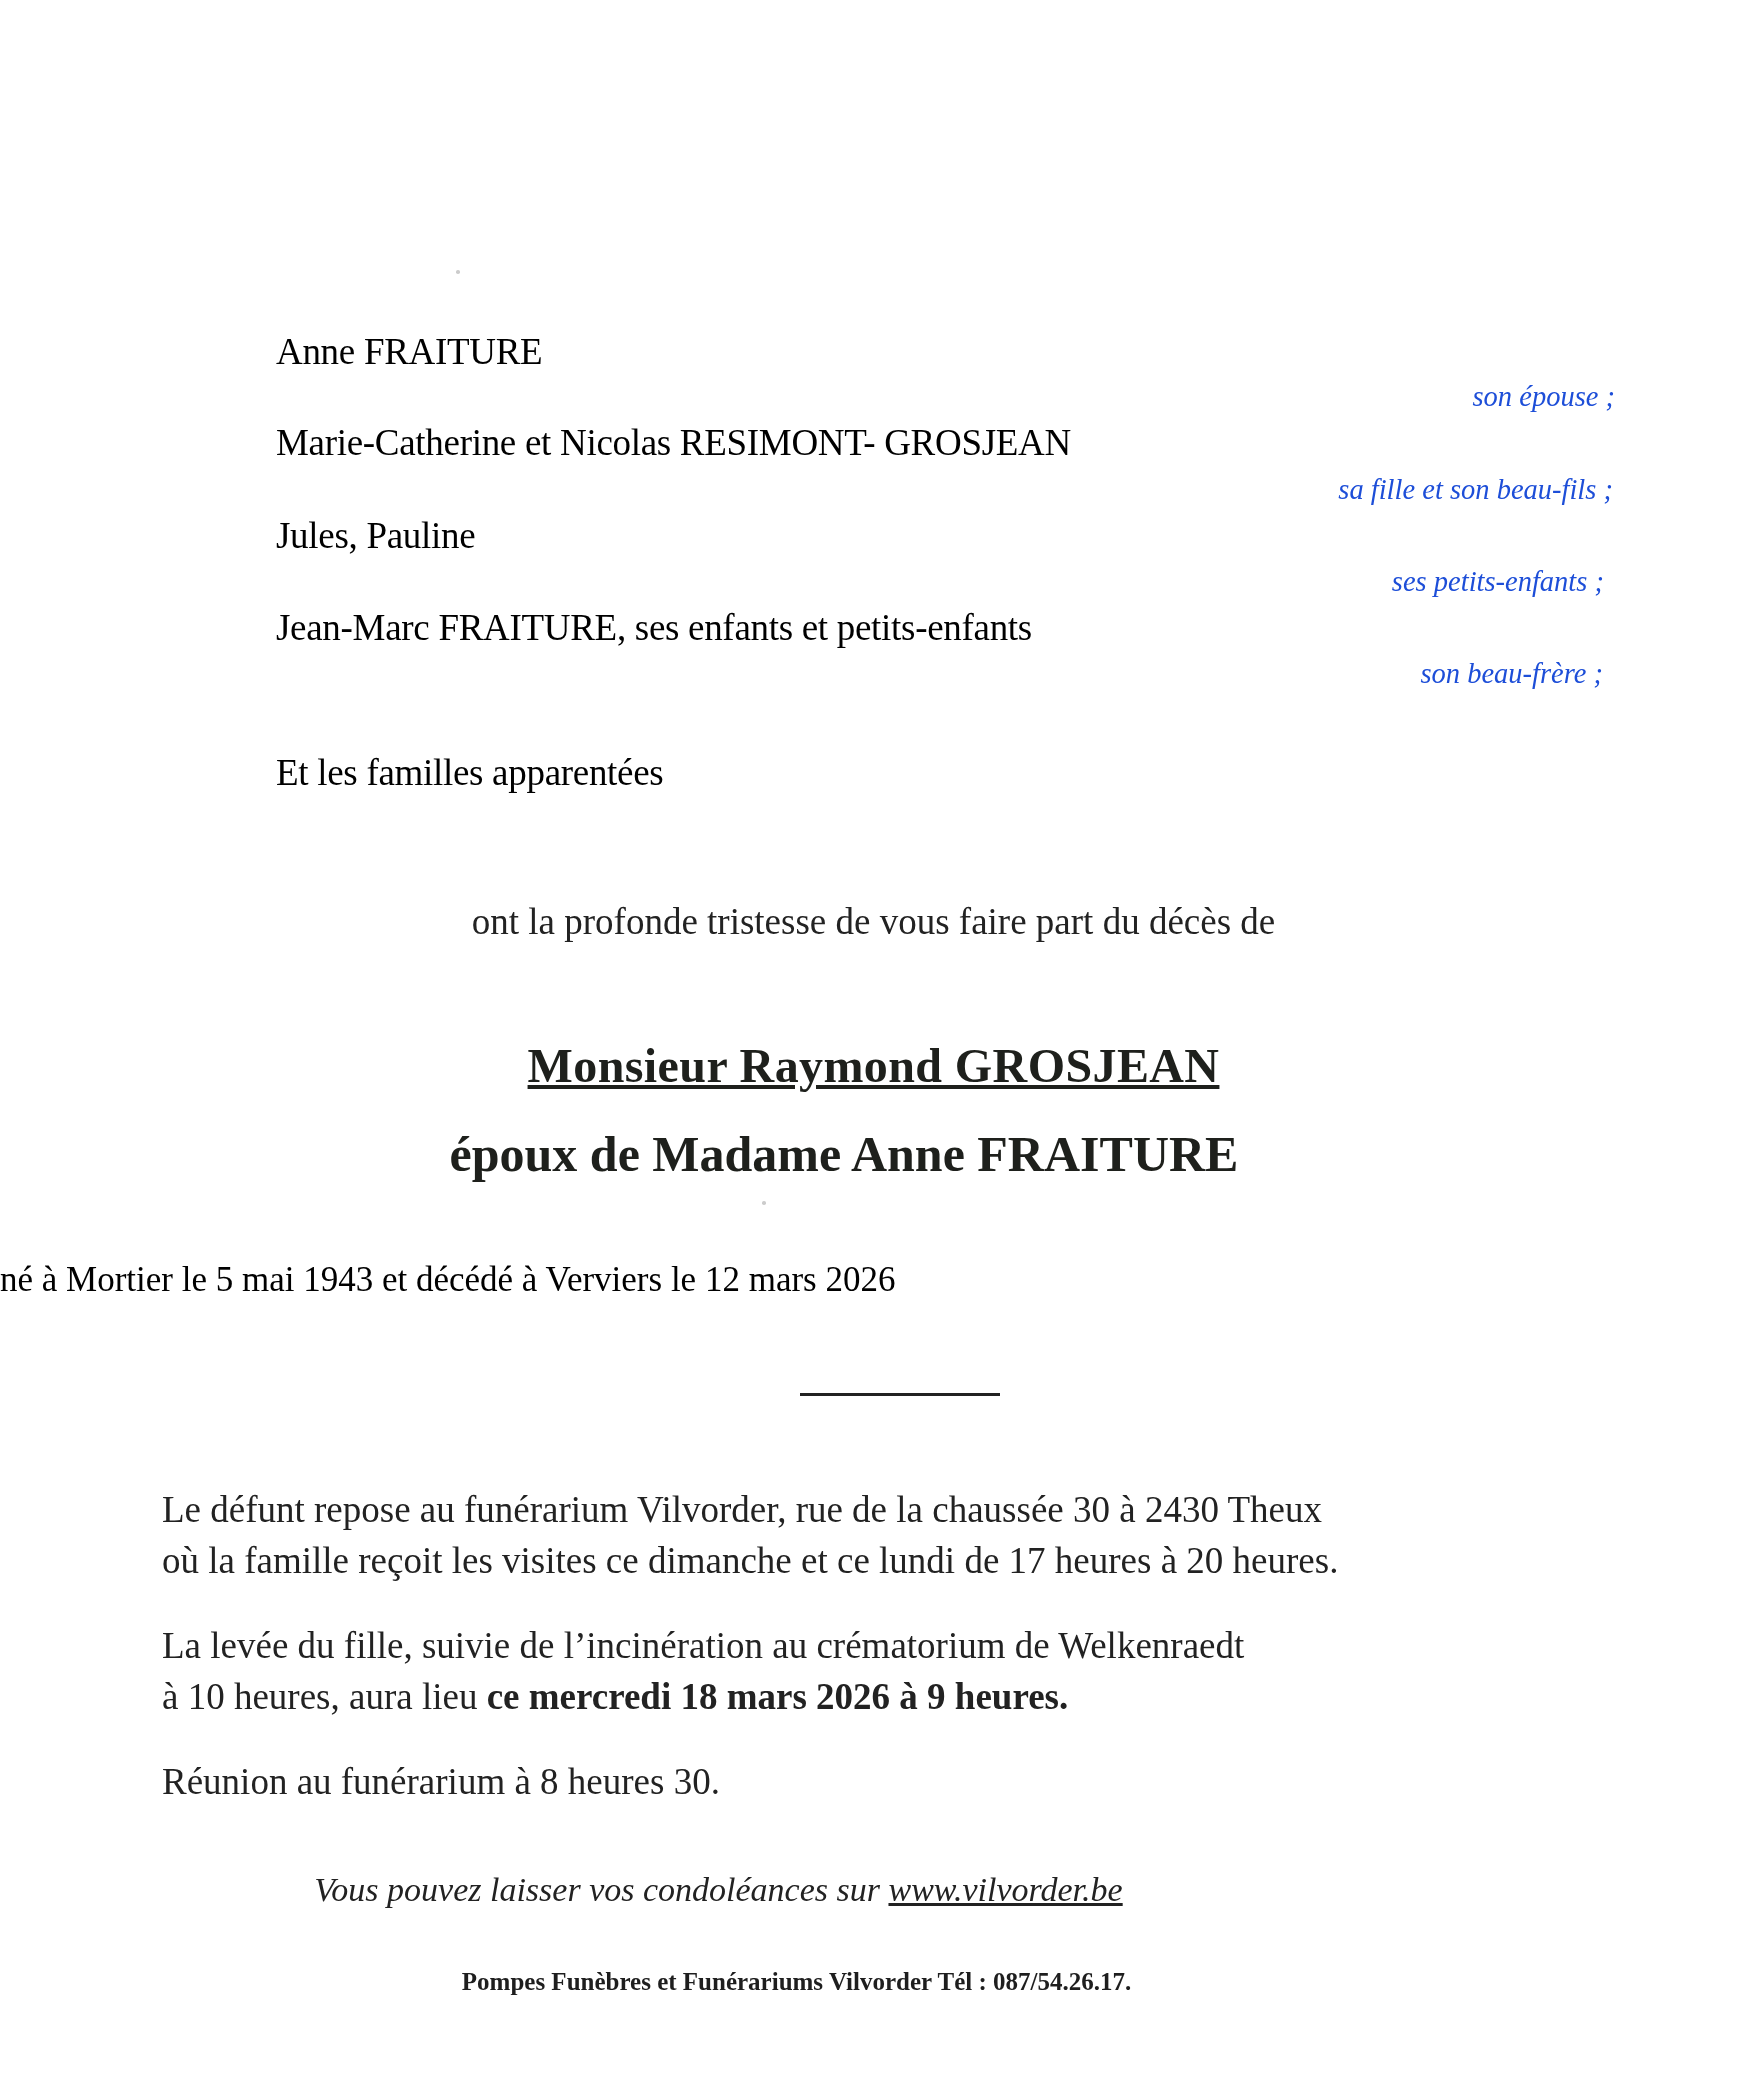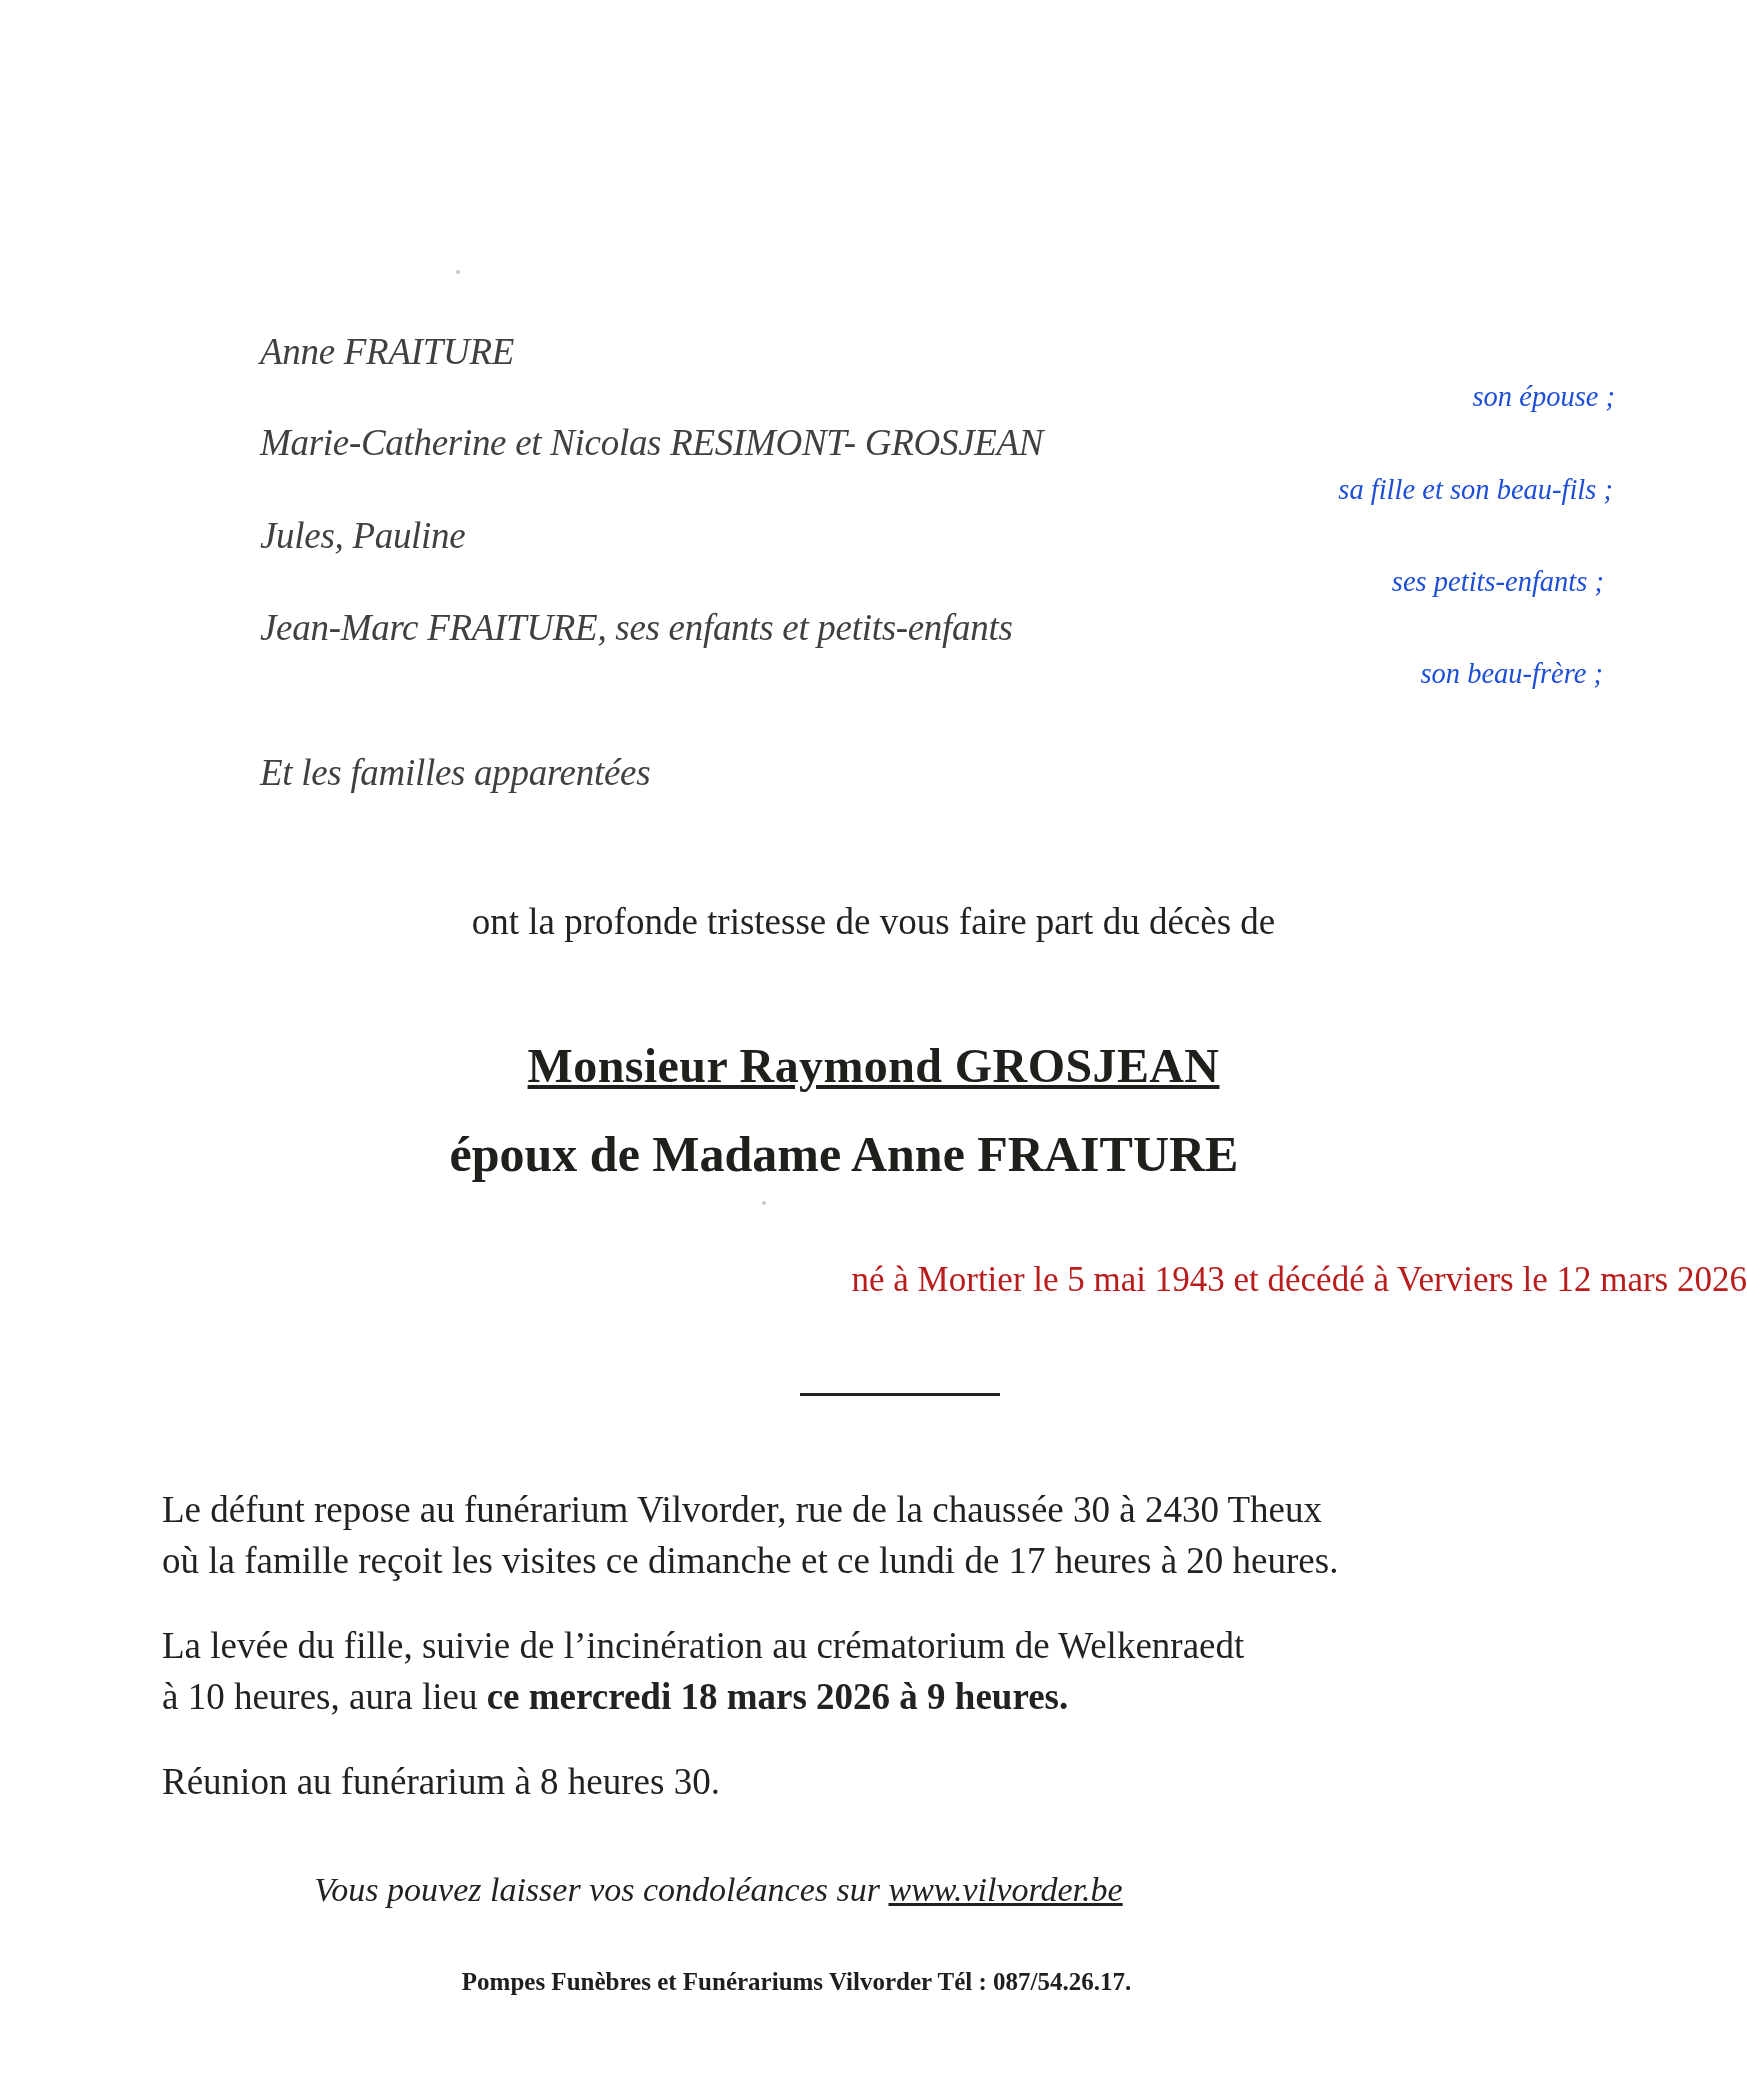--- a/index.html
+++ b/index.html
@@ -10,25 +10,24 @@
     body {
       width: 1747px;
       height: 2096px;
       position: relative;
       overflow: hidden;
       font-family: "Liberation Serif", "DejaVu Serif", serif;
       color: #1c1c1c;
     }
     .abs { position: absolute; white-space: nowrap; }
     .family-name {
-      left: 260px;
+      left: 276px;
       font-size: 37px;
       letter-spacing: -0.3px;
-      color: #404040;
-      font-style: italic;
+      color: #000000;
     }
     .relation {
       right: 135px;
       font-size: 28.5px;
       font-style: italic;
       text-align: right;
       color: #1d4ed8;
     }
     .intro {
       left: 0; width: 1747px;
@@ -47,23 +46,23 @@
     }
     .spouse-line {
       left: 0; width: 1688px;
       text-align: center;
       font-size: 50px;
       font-weight: bold;
       color: #1e201c;
     }
     .dates {
       left: 0; width: 1747px;
-      text-align: right;
+      text-align: left;
       font-size: 35px;
-      color: #b91c1c;
+      color: #000000;
     }
     .divider {
       position: absolute;
       left: 800px;
       top: 1393px;
       width: 200px;
       height: 2.7px;
       background: #222;
     }
     .info {

